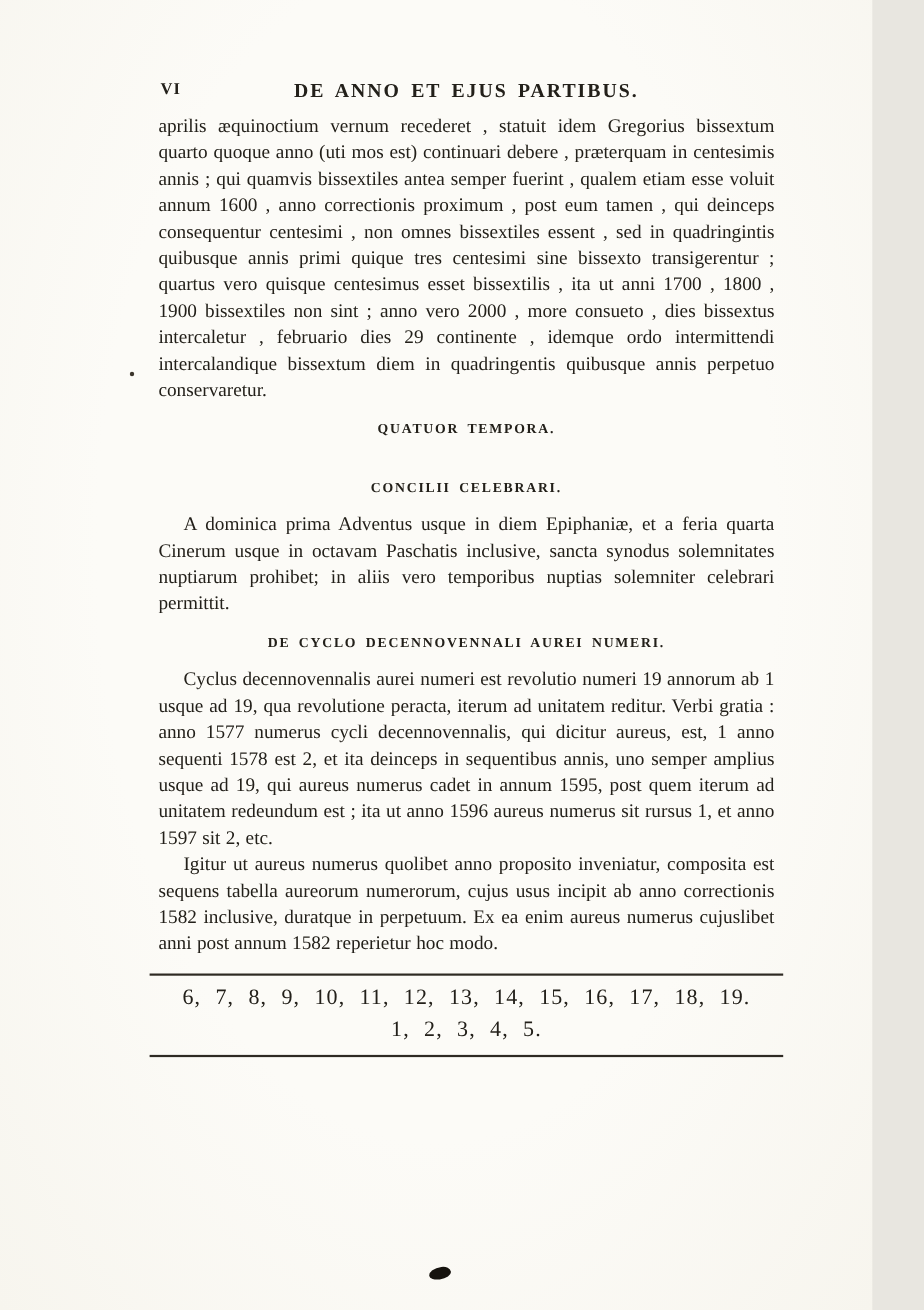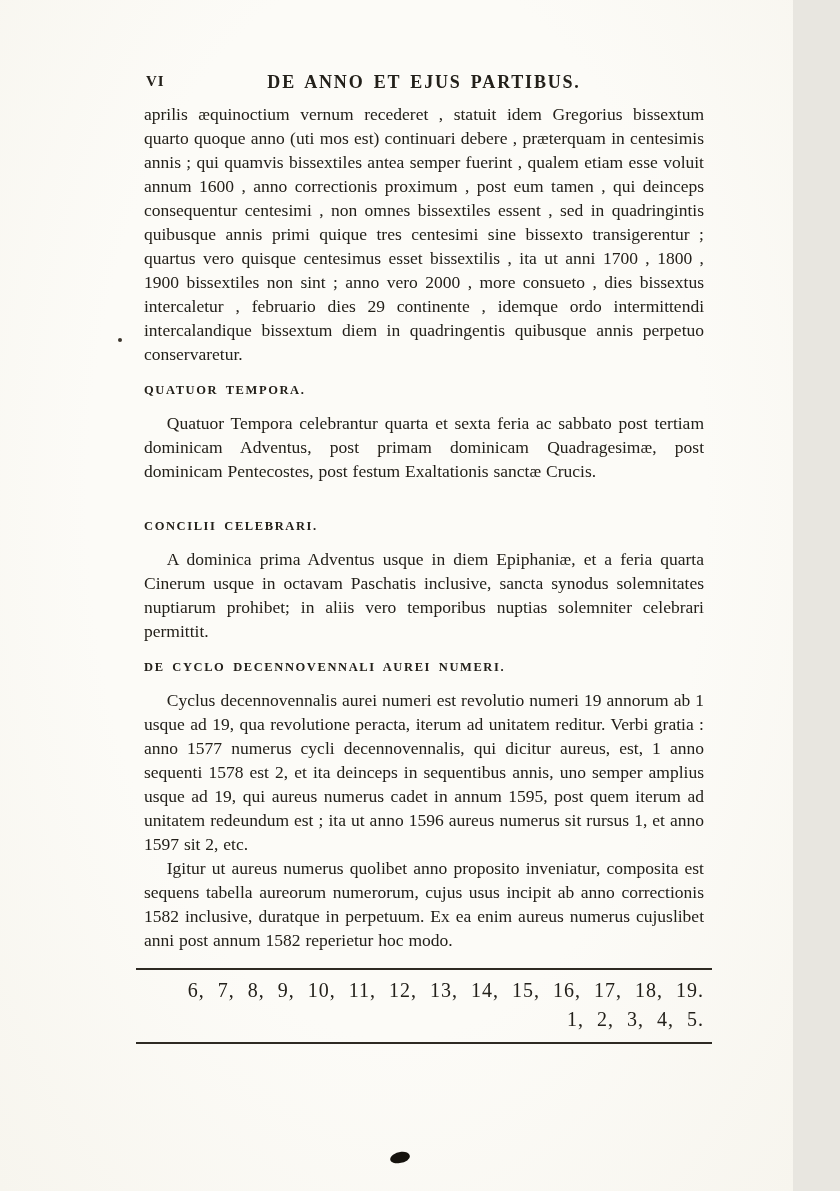--- a/index.html
+++ b/index.html
@@ -50,35 +50,36 @@
     line-height: 24px;
     text-align: justify;
     text-indent: 1.3em;
     word-spacing: 0.5px;
   }
   .para.no-indent { text-indent: 0; }
 
   .section-heading {
     font-size: 12.5px;
     font-weight: 700;
+    text-align: center;
     letter-spacing: 1.6px;
     word-spacing: 3px;
     line-height: 19px;
     margin: 15px 0 11px 0;
   }
 
   .golden-table { margin-top: 16px; }
   .rule {
     height: 2px;
     background: #2e2a23;
     margin: 0 -8px;
   }
   .golden-table .rows { padding: 6px 0 8px 0; }
   .num-row {
-    text-align: right;
+    text-align: center;
     font-size: 20px;
     line-height: 29px;
     letter-spacing: 1px;
     word-spacing: 7px;
   }
 
   .stray-dot {
     position: absolute;
     left: 118px;
     top: 338px;
@@ -107,21 +108,20 @@
 
     <header class="running-head">
       <span class="page-num">VI</span>
       <span class="head-title">DE ANNO ET EJUS PARTIBUS.</span>
     </header>
 
     <p class="para no-indent">aprilis æquinoctium vernum recederet , statuit idem Gregorius bissextum quarto quoque anno (uti mos est) continuari debere , præterquam in centesimis annis ; qui quamvis bissextiles antea semper fuerint , qualem etiam esse voluit annum 1600 , anno correctionis proximum , post eum tamen , qui deinceps consequentur centesimi , non omnes bissextiles essent , sed in quadringintis quibusque annis primi quique tres centesimi sine bissexto transigerentur ; quartus vero quisque centesimus esset bissextilis , ita ut anni 1700 , 1800 , 1900 bissextiles non sint ; anno vero 2000 , more consueto , dies bissextus intercaletur , februario dies 29 continente , idemque ordo intermittendi intercalandique bissextum diem in quadringentis quibusque annis perpetuo conservaretur.</p>
 
     <h2 class="section-heading">QUATUOR TEMPORA.</h2>
 
-    <p class="para">Quatuor Tempora celebrantur quarta et sexta feria ac sabbato post tertiam dominicam Adventus, post primam dominicam Quadragesimæ, post dominicam Pentecostes, post festum Exaltationis sanctæ Crucis.</p>
 
     <h2 class="section-heading">
       <br>
       <span>CONCILII CELEBRARI.</span>
     </h2>
 
     <p class="para">A dominica prima Adventus usque in diem Epiphaniæ, et a feria quarta Cinerum usque in octavam Paschatis inclusive, sancta synodus solemnitates nuptiarum prohibet; in aliis vero temporibus nuptias solemniter celebrari permittit.</p>
 
     <h2 class="section-heading">DE CYCLO DECENNOVENNALI AUREI NUMERI.</h2>
 

